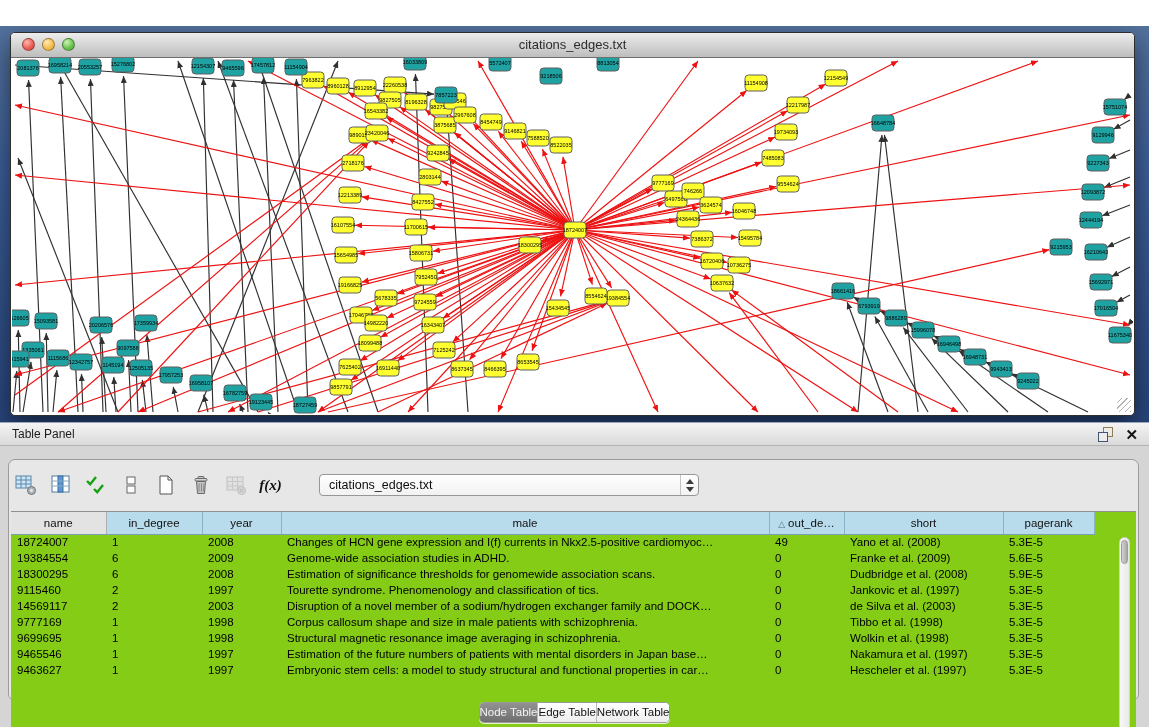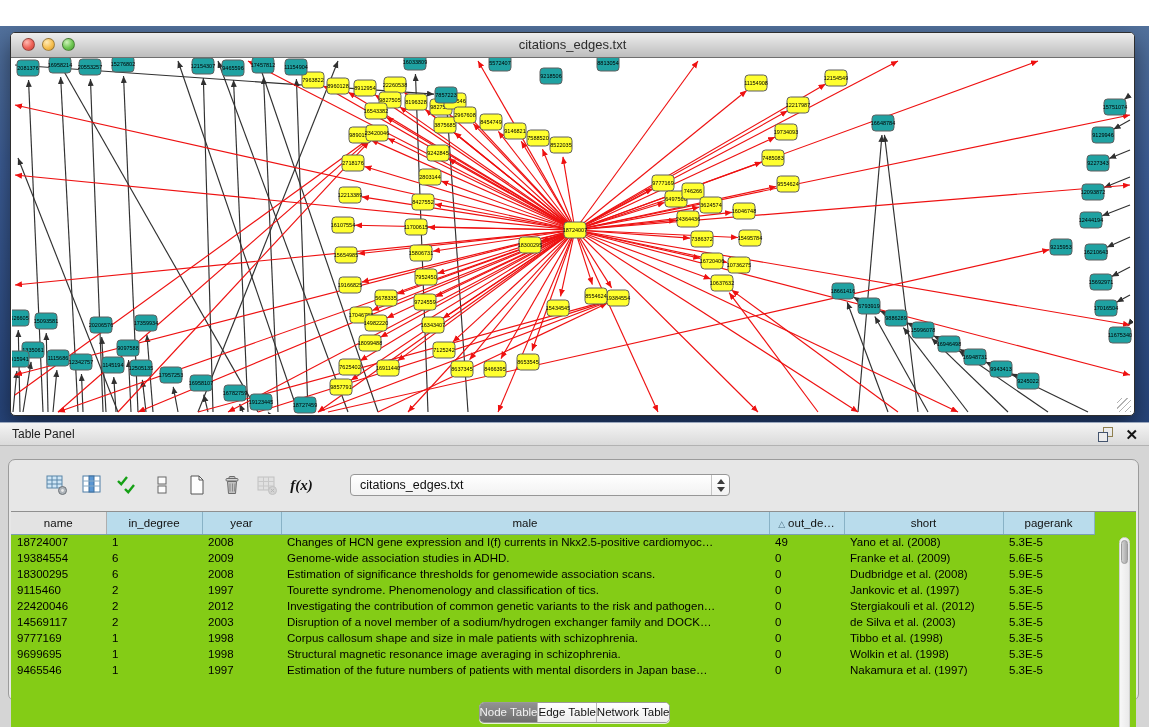--- a/index.html
+++ b/index.html
@@ -28,21 +28,21 @@
     background:linear-gradient(#f4f4f4,#dadada);border-bottom:1px solid #b2b2b2;border-top:1px solid #9aa7bd;padding-left:27px;}
   .tp-title{position:absolute;left:12px;top:4px;font-size:12px;color:#1c1c1c;}
   .float-btn{position:absolute;right:36px;top:4px;width:15px;height:15px;}
   .float-btn .sq1{position:absolute;right:0;top:0;width:8px;height:8px;border:1px solid #8f7f4e;background:transparent;}
   .float-btn .sq2{position:absolute;left:0;bottom:0;width:8px;height:8px;border:1px solid #44546e;background:#ececec;}
   .close-btn{position:absolute;right:11px;top:2px;font-size:15px;font-weight:bold;color:#141414;line-height:20px;}
   .tp-body{position:absolute;top:420px;left:0;width:100%;height:307px;background:#d5d5d5;}
   .tp-box{position:absolute;left:8px;top:13px;width:1131px;height:242px;box-sizing:border-box;
     background:#e7e7e7;border:1px solid #9b9b9b;border-radius:7px;}
   .toolbar{position:absolute;left:0;top:0;width:100%;height:50px;display:flex;align-items:center;
-    padding-left:34px;box-sizing:border-box;gap:8px;}
+    padding-left:3px;box-sizing:border-box;gap:8px;}
   .tbtn{width:27px;height:27px;display:flex;align-items:center;justify-content:center;flex:0 0 auto;}
   .fx{font-family:"Liberation Serif",serif;font-style:italic;font-weight:bold;font-size:15px;color:#111;}
   .tselect{margin-left:27px;width:380px;height:22px;position:relative;box-sizing:border-box;
     background:linear-gradient(#ffffff,#f2f2f2);border:1px solid #979797;border-radius:4px;
     font-size:12.5px;line-height:20px;padding-left:9px;color:#0d0d0d;}
   .stepper{position:absolute;right:0;top:0;bottom:0;width:17px;border-left:1px solid #c4c4c4;
     display:flex;flex-direction:column;align-items:center;justify-content:center;gap:3px;}
   .tri-up{width:0;height:0;border-left:4px solid transparent;border-right:4px solid transparent;border-bottom:5px solid #3c3c3c;}
   .tri-dn{width:0;height:0;border-left:4px solid transparent;border-right:4px solid transparent;border-top:5px solid #3c3c3c;}
   .tablewrap{position:absolute;left:2px;right:2px;top:51px;height:228px;background:#84cc16;box-sizing:border-box;
@@ -829,29 +829,20 @@
               <tr>
                 <td>9115460</td>
                 <td>2</td>
                 <td>1997</td>
                 <td>Tourette syndrome. Phenomenology and classification of tics.</td>
                 <td>0</td>
                 <td>Jankovic et al. (1997)</td>
                 <td>5.3E-5</td>
               </tr>
               <tr>
-                <td>22420046</td>
-                <td>2</td>
-                <td>2012</td>
-                <td>Investigating the contribution of common genetic variants to the risk and pathogen…</td>
-                <td>0</td>
-                <td>Stergiakouli et al. (2012)</td>
-                <td>5.5E-5</td>
-              </tr>
-              <tr>
                 <td>14569117</td>
                 <td>2</td>
                 <td>2003</td>
                 <td>Disruption of a novel member of a sodium/hydrogen exchanger family and DOCK…</td>
                 <td>0</td>
                 <td>de Silva et al. (2003)</td>
                 <td>5.3E-5</td>
               </tr>
               <tr>
                 <td>9777169</td>
@@ -873,20 +864,29 @@
               </tr>
               <tr>
                 <td>9465546</td>
                 <td>1</td>
                 <td>1997</td>
                 <td>Estimation of the future numbers of patients with mental disorders in Japan base…</td>
                 <td>0</td>
                 <td>Nakamura et al. (1997)</td>
                 <td>5.3E-5</td>
               </tr>
+              <tr>
+                <td>9463627</td>
+                <td>1</td>
+                <td>1997</td>
+                <td>Embryonic stem cells: a model to study structural and functional properties in car…</td>
+                <td>0</td>
+                <td>Hescheler et al. (1997)</td>
+                <td>5.3E-5</td>
+              </tr>
             </tbody>
         </table>
         <div class="vscroll">
           <div class="vthumb"></div>
         </div>
       </div>
     </div>
 
     <div class="tabs" id="tabs">
         <div class="tab active">Node Table</div>

